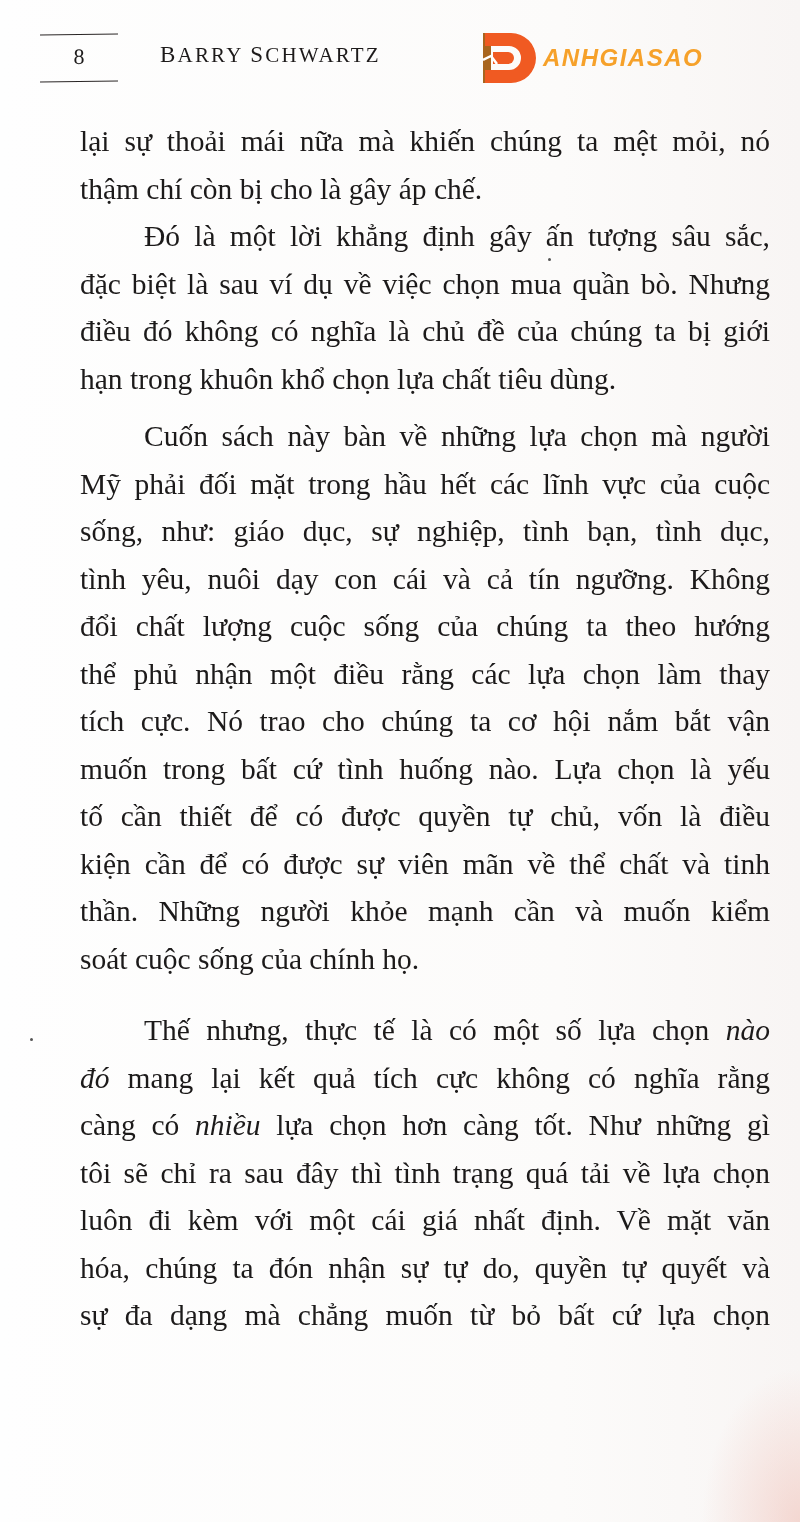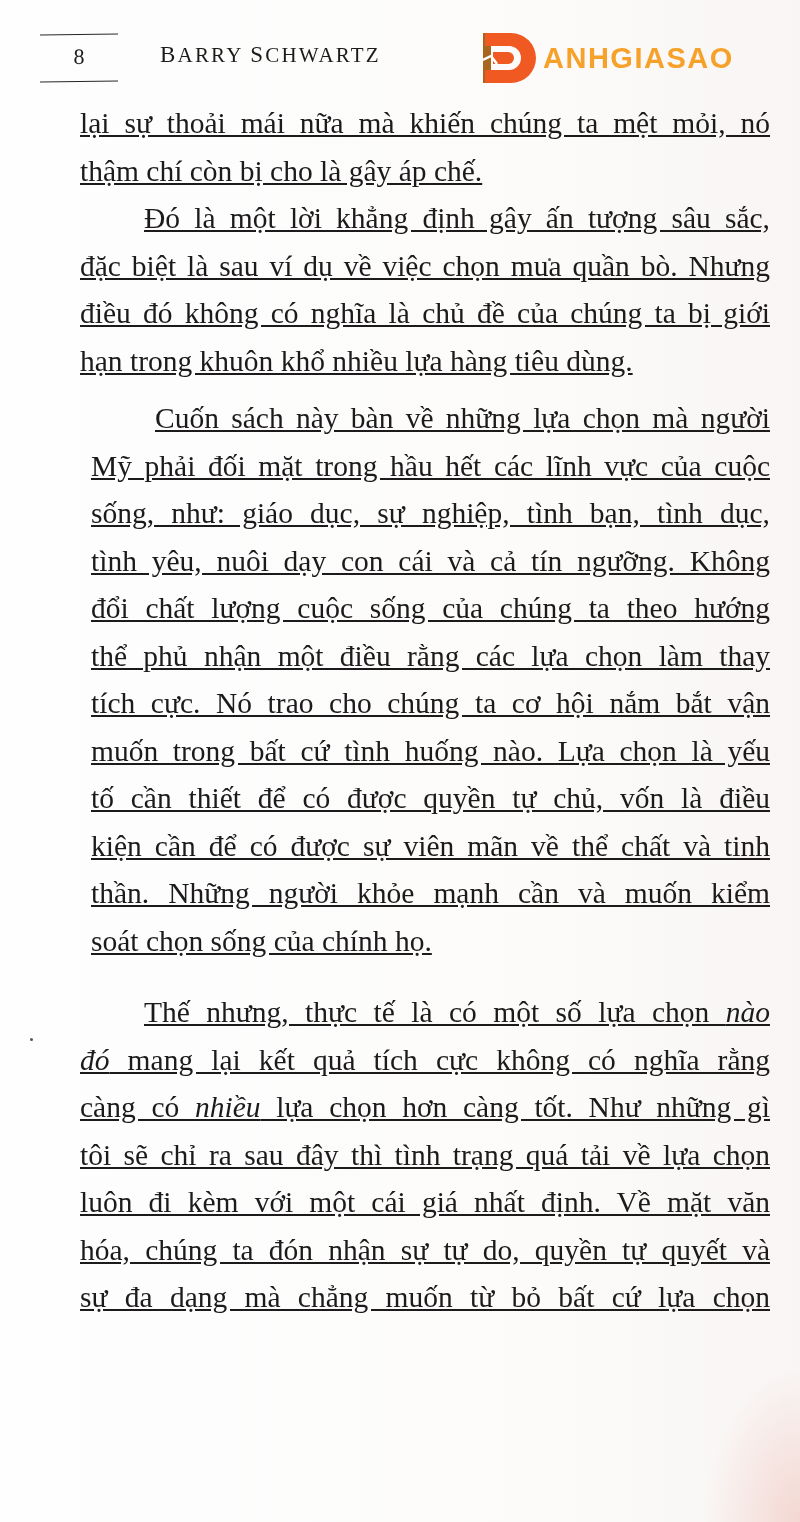--- a/index.html
+++ b/index.html
@@ -63,24 +63,25 @@
       align-items: center;
     }
     .logo-mark {
       width: 58px;
       height: 56px;
       position: relative;
     }
     .logo-text {
       font-family: "Liberation Sans", "DejaVu Sans", sans-serif;
       font-weight: bold;
-      font-size: 29px;
+      font-size: 24px;
       letter-spacing: 1.5px;
       color: #f6a12a;
       margin-left: 2px;
+      font-style: italic;
     }
     
     .text {
       position: absolute;
       left: 80px;
       width: 690px;
       font-size: 29.5px;
       line-height: 47.5px;
       text-align: justify;
     }
@@ -119,44 +120,44 @@
       <svg width="58" height="56" viewBox="0 0 58 56">
         <rect x="0" y="3" width="8" height="50" fill="#a8651e"></rect>
         <path d="M2 3 H28 A25 25 0 0 1 28 53 H2 V40 H26 A12 12 0 0 0 26 16 H2 Z" fill="#f05a22"></path>
         <path d="M10 22 H25 A6 6 0 0 1 25 34 H10 Z" fill="#f05a22"></path>
         <path d="M0 30 L8 26 L14 34" stroke="#ffffff" stroke-width="2.5" fill="none"></path>
       </svg>
     </div>
     <span class="logo-text">ANHGIASAO</span>
   </div>
 
-  <div class="text" id="body-text" style="top:100px;text-decoration:underline;">
+  <div class="text" id="body-text" style="top:118px;">
       <div style="margin-top: 0px;">
         <span class="line">lại sự thoải mái nữa mà khiến chúng ta mệt mỏi, nó</span>
         <span class="line last">thậm chí còn bị cho là gây áp chế.</span>
       </div>
       <div style="">
         <span class="line indent">Đó là một lời khẳng định gây ấn tượng sâu sắc,</span>
         <span class="line">đặc biệt là sau ví dụ về việc chọn mua quần bò. Nhưng</span>
         <span class="line">điều đó không có nghĩa là chủ đề của chúng ta bị giới</span>
-        <span class="line last">hạn trong khuôn khổ nhiều lựa hàng tiêu dùng.</span>
+        <span class="line last">hạn trong khuôn khổ chọn lựa chất tiêu dùng.</span>
       </div>
-      <div style="margin-top: 10px; margin-left: 11px;">
+      <div style="margin-top: 10px;">
         <span class="line indent">Cuốn sách này bàn về những lựa chọn mà người</span>
         <span class="line">Mỹ phải đối mặt trong hầu hết các lĩnh vực của cuộc</span>
         <span class="line">sống, như: giáo dục, sự nghiệp, tình bạn, tình dục,</span>
         <span class="line">tình yêu, nuôi dạy con cái và cả tín ngưỡng. Không</span>
         <span class="line">đổi chất lượng cuộc sống của chúng ta theo hướng</span>
         <span class="line">thể phủ nhận một điều rằng các lựa chọn làm thay</span>
         <span class="line">tích cực. Nó trao cho chúng ta cơ hội nắm bắt vận</span>
         <span class="line">muốn trong bất cứ tình huống nào. Lựa chọn là yếu</span>
         <span class="line">tố cần thiết để có được quyền tự chủ, vốn là điều</span>
         <span class="line">kiện cần để có được sự viên mãn về thể chất và tinh</span>
         <span class="line">thần. Những người khỏe mạnh cần và muốn kiểm</span>
-        <span class="line last">soát chọn sống của chính họ.</span>
+        <span class="line last">soát cuộc sống của chính họ.</span>
       </div>
       <div style="margin-top: 24px;">
         <span class="line indent">Thế nhưng, thực tế là có một số lựa chọn <em>nào</em></span>
         <span class="line"><em>đó</em> mang lại kết quả tích cực không có nghĩa rằng</span>
         <span class="line">càng có <em>nhiều</em> lựa chọn hơn càng tốt. Như những gì</span>
         <span class="line">tôi sẽ chỉ ra sau đây thì tình trạng quá tải về lựa chọn</span>
         <span class="line">luôn đi kèm với một cái giá nhất định. Về mặt văn</span>
         <span class="line">hóa, chúng ta đón nhận sự tự do, quyền tự quyết và</span>
         <span class="line">sự đa dạng mà chẳng muốn từ bỏ bất cứ lựa chọn</span>
       </div>

